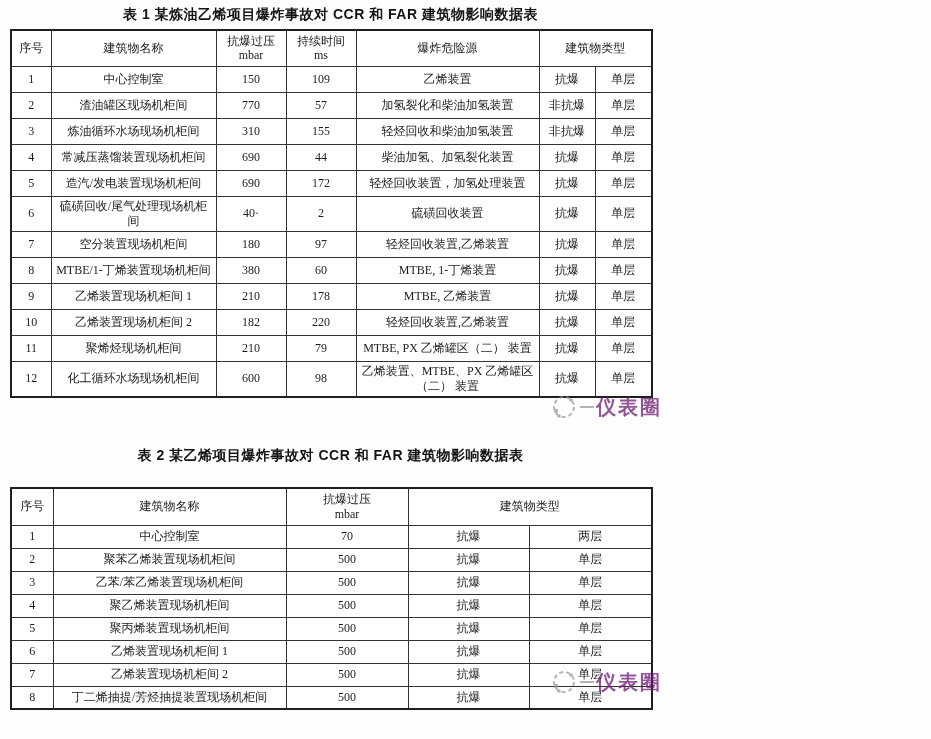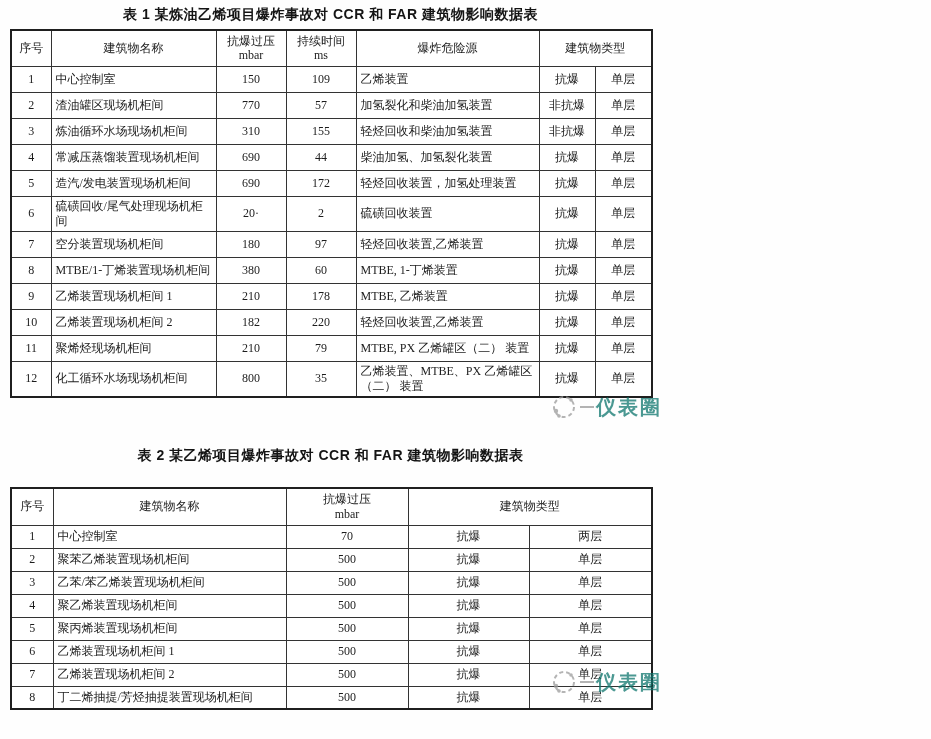--- a/index.html
+++ b/index.html
@@ -42,26 +42,26 @@
     color:#1c1c1c;
     font-weight:normal;
     vertical-align:middle;
     overflow:hidden;
   }
   .datatable thead tr{height:36px;padding-left:40px;}
   #table1 tbody tr{height:26px;}
   #table2 thead tr{height:37px;}
   #table2 tbody tr{height:23px;}
   .c{text-align:center;}
-  .l{text-align:left;padding-left:8px;}
+  .l{text-align:center;padding-left:8px;}
   .hdr-2line span{display:block;line-height:1.2;}
   .watermark{
     position:absolute;
     display:flex;align-items:center;
-    color:#0f766e;opacity:.75;
+    color:#701a75;opacity:.75;
     font-family:"Liberation Sans","DejaVu Sans",sans-serif;
     font-weight:bold;font-size:20px;
     letter-spacing:2px;
     pointer-events:none;
     white-space:nowrap;
   }
   #watermark1{left:549px;top:392px;}
   #watermark2{left:549px;top:667px;}
   .wm-logo{width:30px;height:30px;flex:0 0 auto;margin-right:1px;}
   .wm-dash{display:inline-block;width:14px;height:2px;background:#9b9b9b;margin-right:2px;}
@@ -141,21 +141,21 @@
     <td class="l">造汽/发电装置现场机柜间</td>
     <td class="c">690</td>
     <td class="c">172</td>
     <td class="l">轻烃回收装置，加氢处理装置</td>
     <td class="c">抗爆</td>
     <td class="c">单层</td>
   </tr>
         <tr>
     <td class="c">6</td>
     <td class="l">硫磺回收/尾气处理现场机柜间</td>
-    <td class="c">20·</td>
+    <td class="c">40·</td>
     <td class="c">2</td>
     <td class="l">硫磺回收装置</td>
     <td class="c">抗爆</td>
     <td class="c">单层</td>
   </tr>
         <tr>
     <td class="c">7</td>
     <td class="l">空分装置现场机柜间</td>
     <td class="c">180</td>
     <td class="c">97</td>
@@ -195,22 +195,22 @@
     <td class="l">聚烯烃现场机柜间</td>
     <td class="c">210</td>
     <td class="c">79</td>
     <td class="l">MTBE, PX 乙烯罐区（二） 装置</td>
     <td class="c">抗爆</td>
     <td class="c">单层</td>
   </tr>
         <tr>
     <td class="c">12</td>
     <td class="l">化工循环水场现场机柜间</td>
-    <td class="c">800</td>
-    <td class="c">35</td>
+    <td class="c">600</td>
+    <td class="c">98</td>
     <td class="l">乙烯装置、MTBE、PX 乙烯罐区（二） 装置</td>
     <td class="c">抗爆</td>
     <td class="c">单层</td>
   </tr>
       </tbody>
   </table>
 
   <div id="watermark1" class="watermark">
     <svg class="wm-logo" viewBox="0 0 30 30">
       <circle cx="15" cy="15" r="10" fill="none" stroke="#9b9b9b" stroke-width="2" stroke-dasharray="4 3"></circle>

